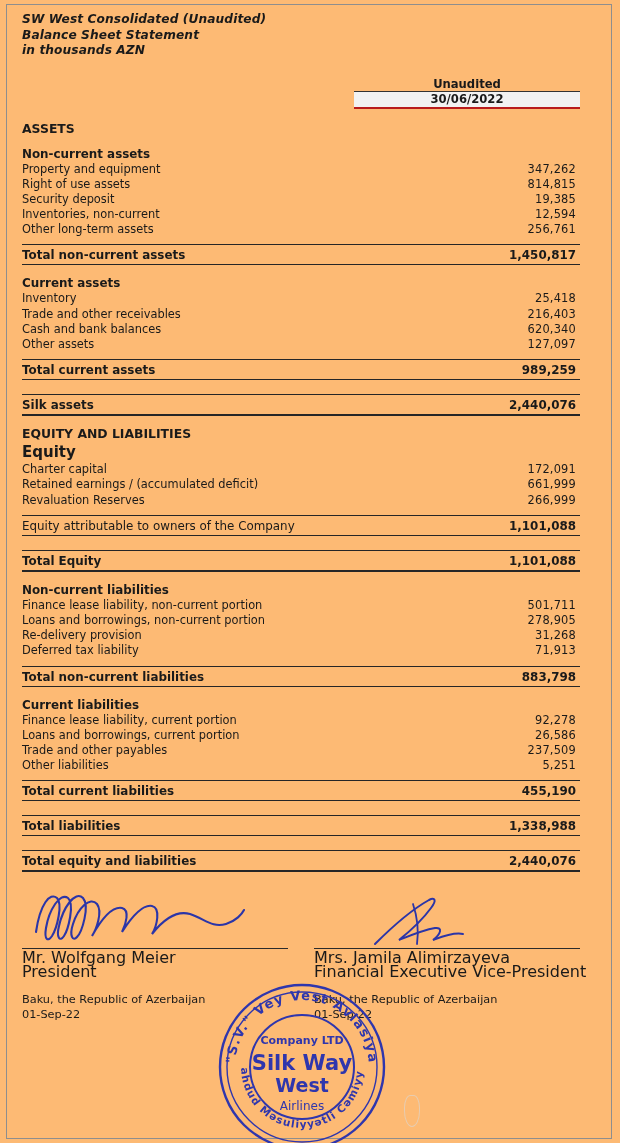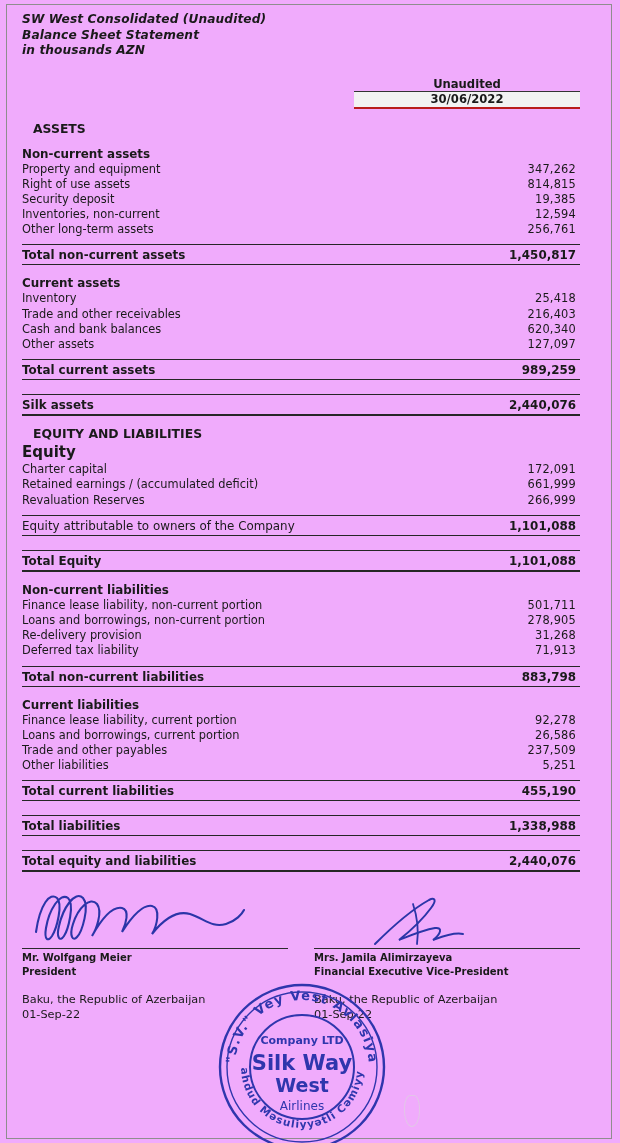--- a/index.html
+++ b/index.html
@@ -8,21 +8,21 @@
     background: #ffffff;
   }
   body {
     font-family: "DejaVu Sans", sans-serif;
     color: #1a1a1a;
   }
   #page {
     position: relative;
     width: 620px;
     height: 1143px;
-    background: #f0abfc;
+    background: #fdba74;
     overflow: hidden;
     box-sizing: border-box;
   }
   
   #page::before {
     content: "";
     position: absolute;
     left: 6px; top: 4px;
     width: 604px; height: 1133px;
     border: 1px solid #8e8e8e;
@@ -61,21 +61,20 @@
     border-top: 1px solid #333;
     border-bottom: 2px solid #b91c1c;
     background: #f2f2f2;
   }
 
   .section-title {
     font-weight: bold;
     font-size: 12.4px;
     margin-top: 10px;
     margin-bottom: 2px;
-    margin-left: 11px;
   }
   .group-title {
     font-weight: bold;
     font-size: 11.9px;
     margin-top: 11px;
     margin-bottom: 1px;
   }
   .sub-title {
     font-weight: bold;
     font-size: 15px;
@@ -140,24 +139,23 @@
   }
   .sig-line {
     position: absolute;
     border-top: 1px solid #2b2b2b;
     height: 0;
   }
   .sig-left-line { left: 0; top: 48px; width: 266px; }
   .sig-right-line { left: 292px; top: 48px; width: 266px; }
   .sig-name {
     position: absolute;
-    font-size: 10px;
+    font-size: 16px;
     line-height: 14px;
     white-space: nowrap;
-    font-weight: bold;
   }
   .sig-left-name { left: 0; top: 51px; }
   .sig-right-name { left: 292px; top: 51px; }
   .sig-place {
     position: absolute;
     font-size: 11.3px;
     line-height: 15px;
     white-space: nowrap;
   }
   .sig-left-place { left: 0; top: 92px; }

